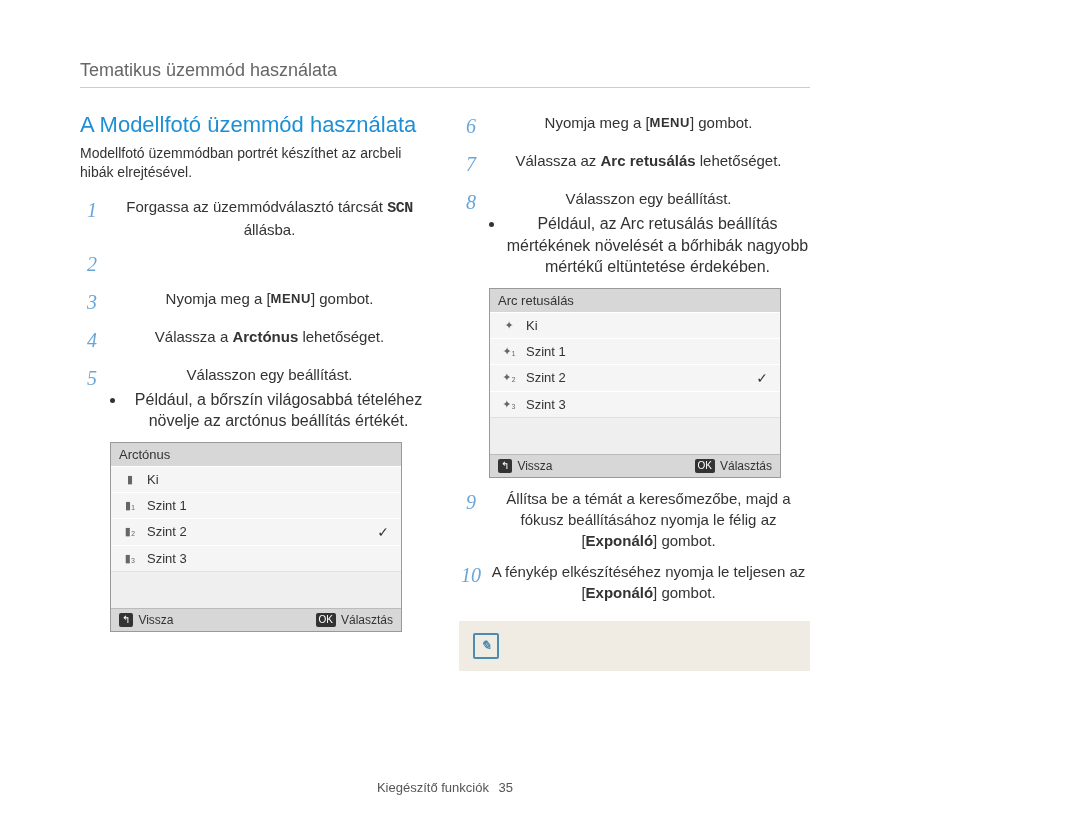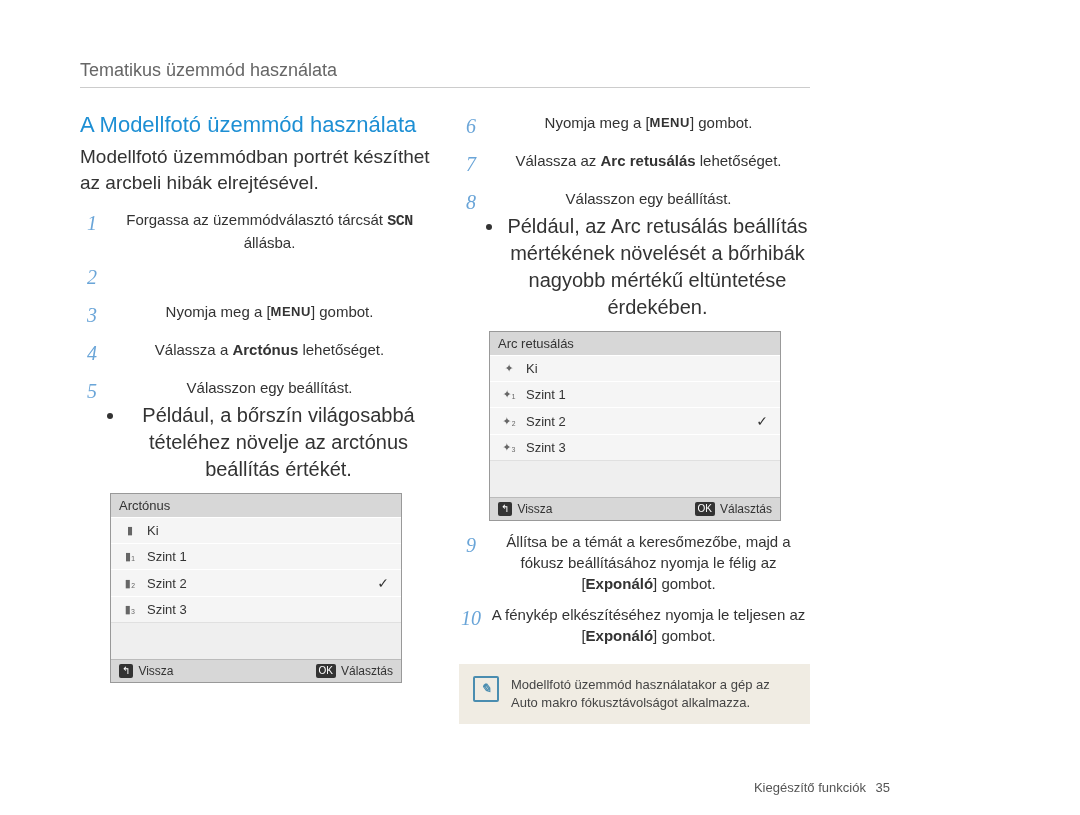--- a/index.html
+++ b/index.html
@@ -32,21 +32,21 @@
     flex: 1 1 0;
     min-width: 0;
   }
   .section-title {
     color: #1d8fd4;
     font-size: 22px;
     font-weight: 400;
     margin: 0 0 6px 0;
   }
   .intro {
-    font-size: 19px;
+    font-size: 14px;
     line-height: 1.35;
     margin: 0 0 14px 0;
   }
   ol.steps {
     list-style: none;
     padding: 0;
     margin: 0;
     counter-reset: step;
   }
   ol.steps > li {
@@ -82,21 +82,21 @@
     font-weight: 900;
     letter-spacing: 0.5px;
     font-size: 13px;
     position: relative;
     top: -1px;
   }
   ul.bullet {
     list-style: disc;
     margin: 4px 0 0 18px;
     padding: 0;
-    font-size: 20px;
+    font-size: 16px;
     line-height: 1.35;
   }
 
   
   .cam-menu {
     border: 1px solid #999;
     width: 290px;
     margin: 4px 0 10px 30px;
     font-size: 13px;
     background: #efefef;
@@ -179,21 +179,21 @@
     font-weight: bold;
     font-style: italic;
     border-radius: 2px;
   }
 
   .footer {
     position: absolute;
     left: 0;
     right: 0;
     bottom: 20px;
-    text-align: right;
+    text-align: center;
     font-size: 13px;
     color: #555;
   }
   .footer .pg {
     margin-left: 6px;
   }
 </style>
 </head>
 <body>
 
@@ -326,21 +326,20 @@
           <span class="body">Állítsa be a témát a keresőmezőbe, majd a fókusz beállításához nyomja le félig az [<span class="bold">Exponáló</span>] gombot.</span>
         </li>
         <li>
           <span class="num">10</span>
           <span class="body">A fénykép elkészítéséhez nyomja le teljesen az [<span class="bold">Exponáló</span>] gombot.</span>
         </li>
       </ol>
 
       <div class="note">
         <div class="note-icon">✎</div>
-        <div>Modellfotó üzemmód használatakor a gép az Auto makro fókusztávolságot alkalmazza.</div>
       </div>
     </div>
   </div>
 
   <div class="footer">
     <span>Kiegészítő funkciók</span>
     <span class="pg">35</span>
   </div>
 </div>
 

